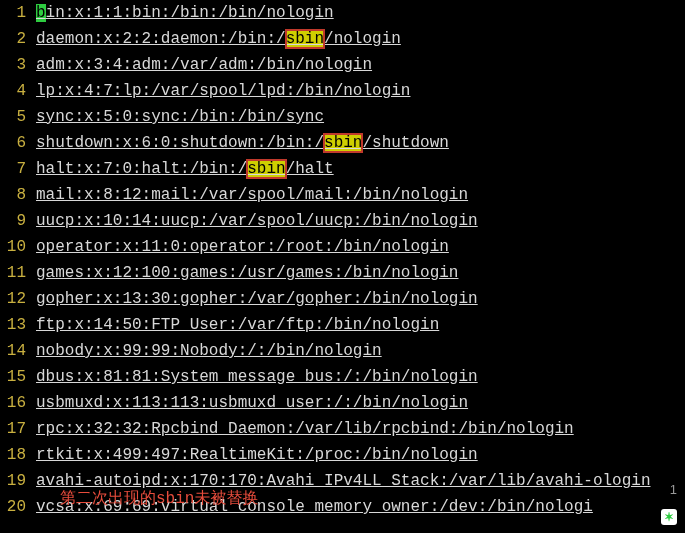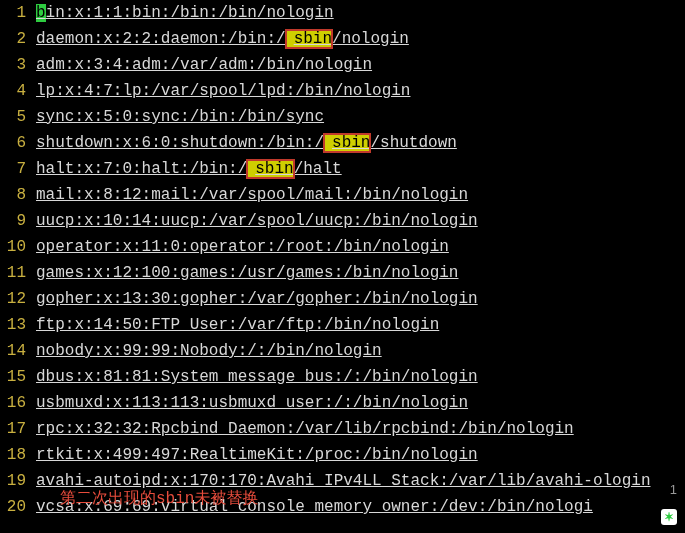--- a/index.html
+++ b/index.html
@@ -41,21 +41,20 @@
     color: #000;
     padding: 0;
   }
   .hl {
     background: #cfcf00;
     color: #000;
   }
   .box {
     outline: 2px solid #c0392b;
     outline-offset: -1px;
-    padding-left: 8px;
   }
   .annotation {
     position: absolute;
     color: #e74c3c;
     font-size: 16px;
     left: 60px;
     bottom: 21px;
   }
   .watermark {
     position: absolute;

